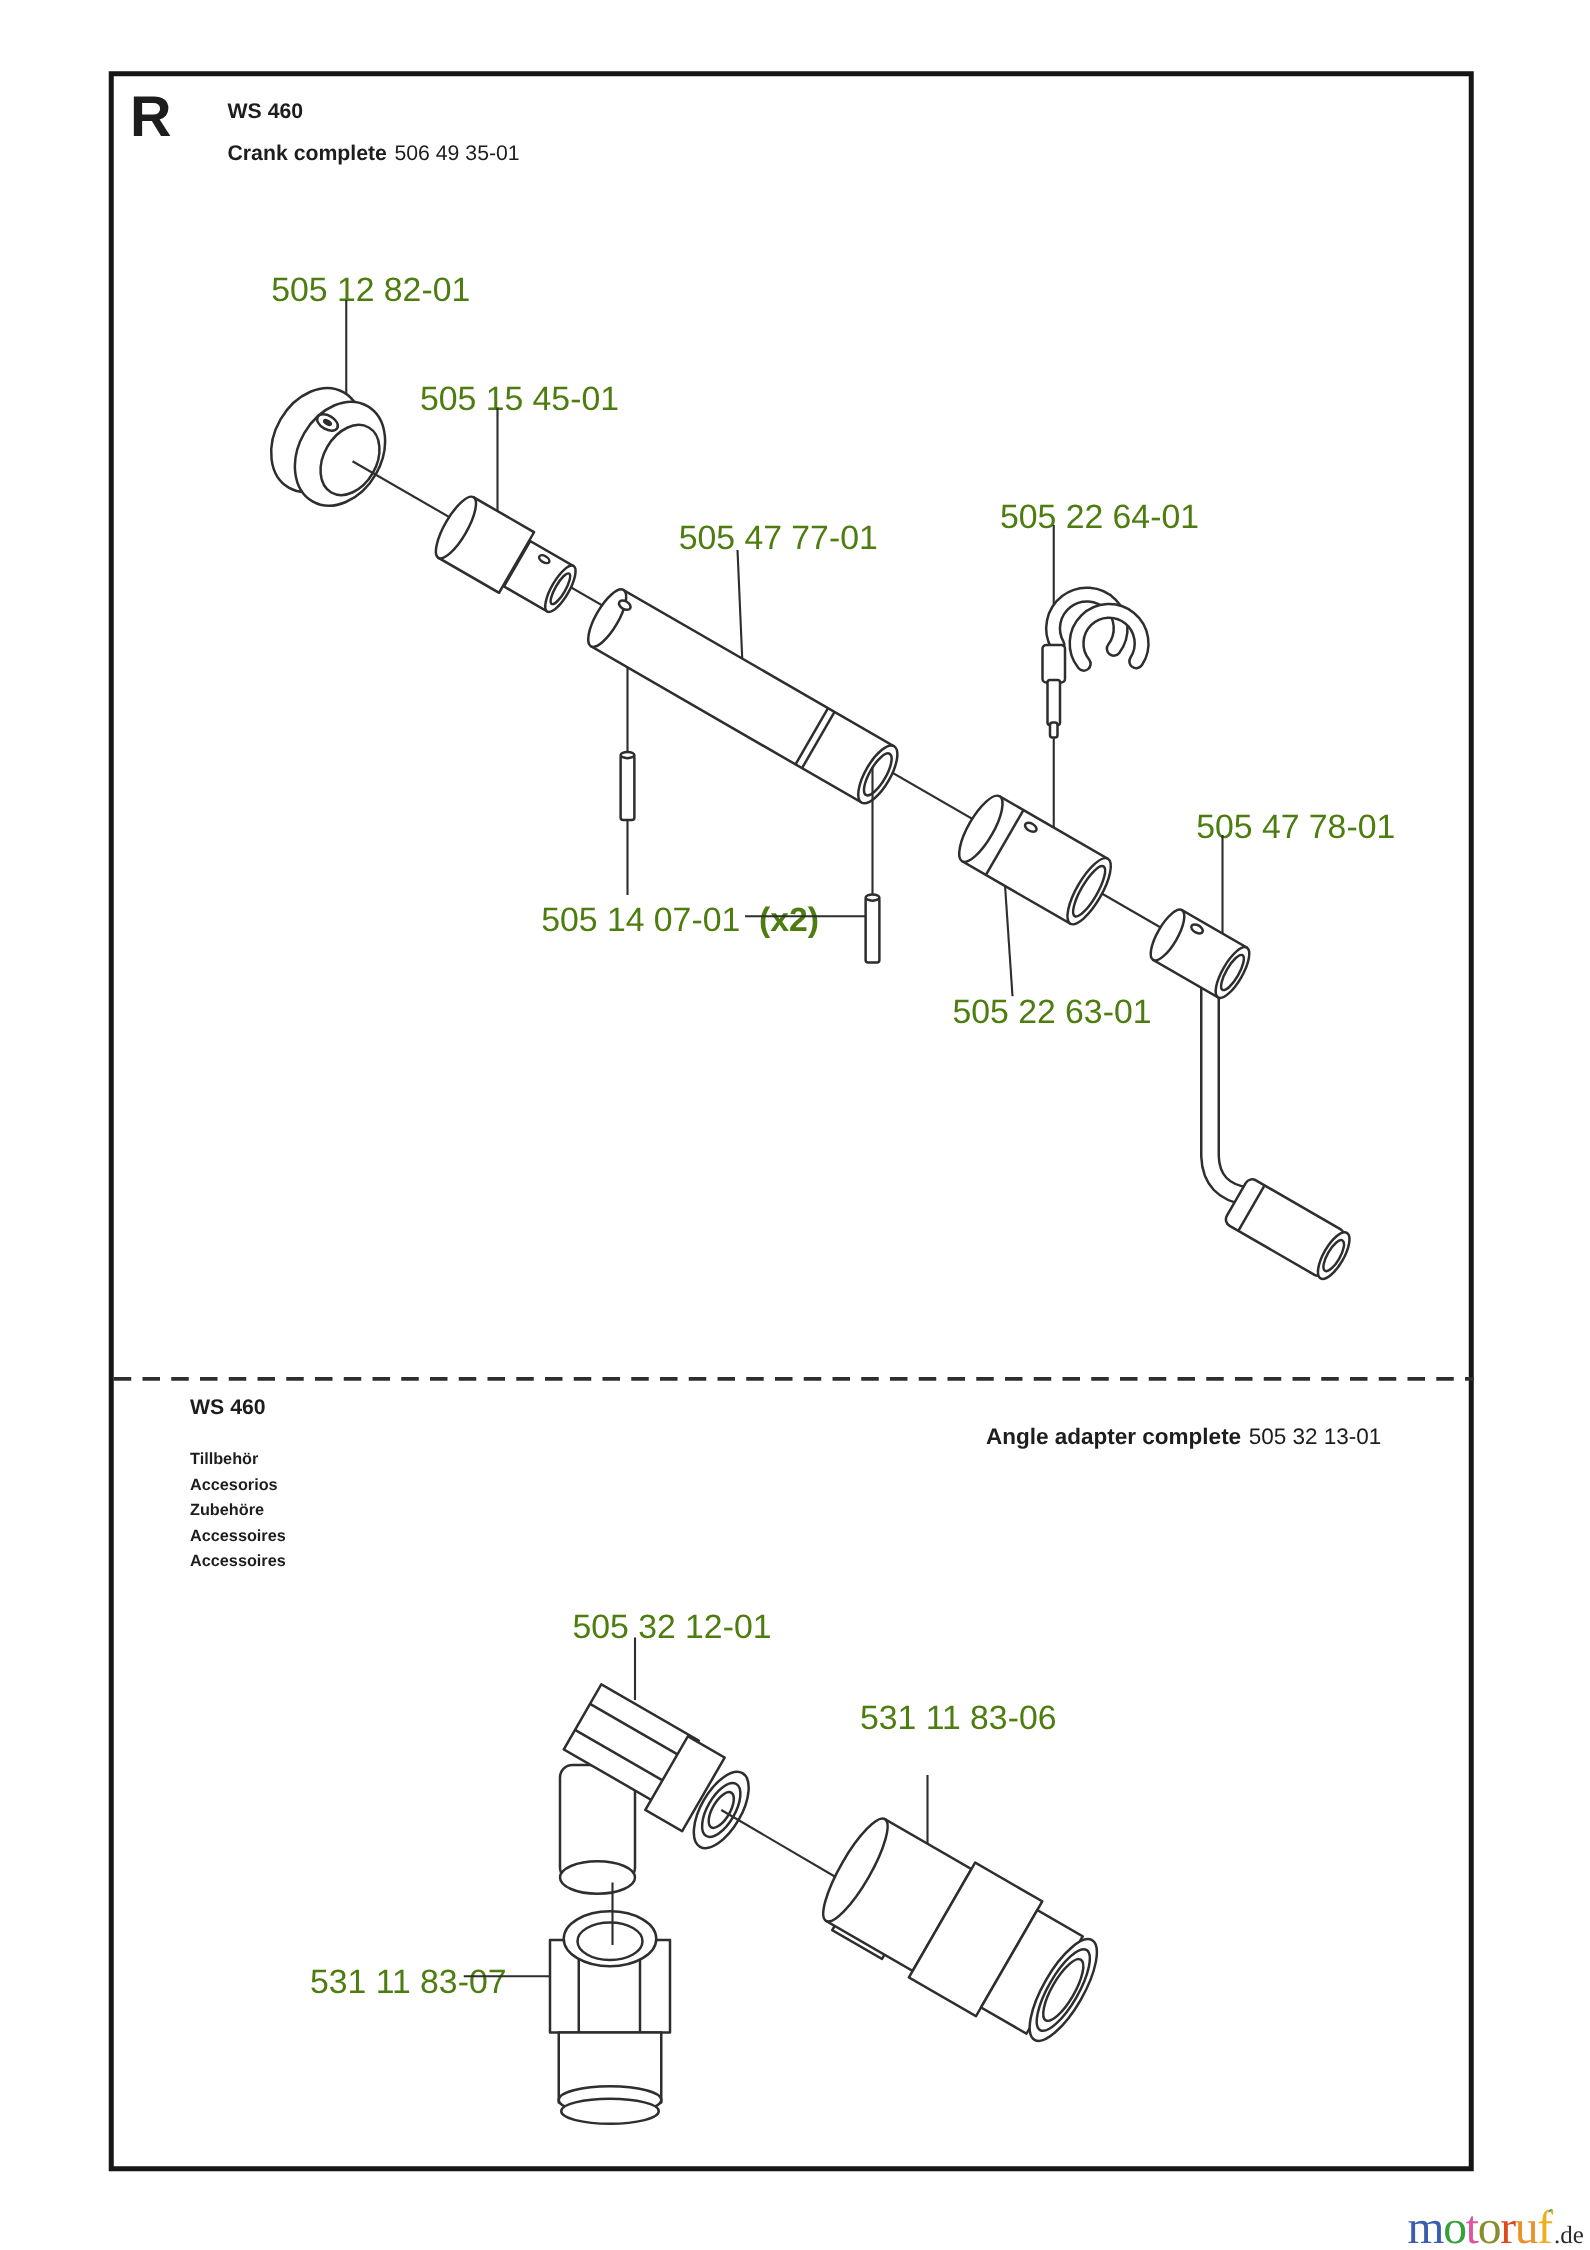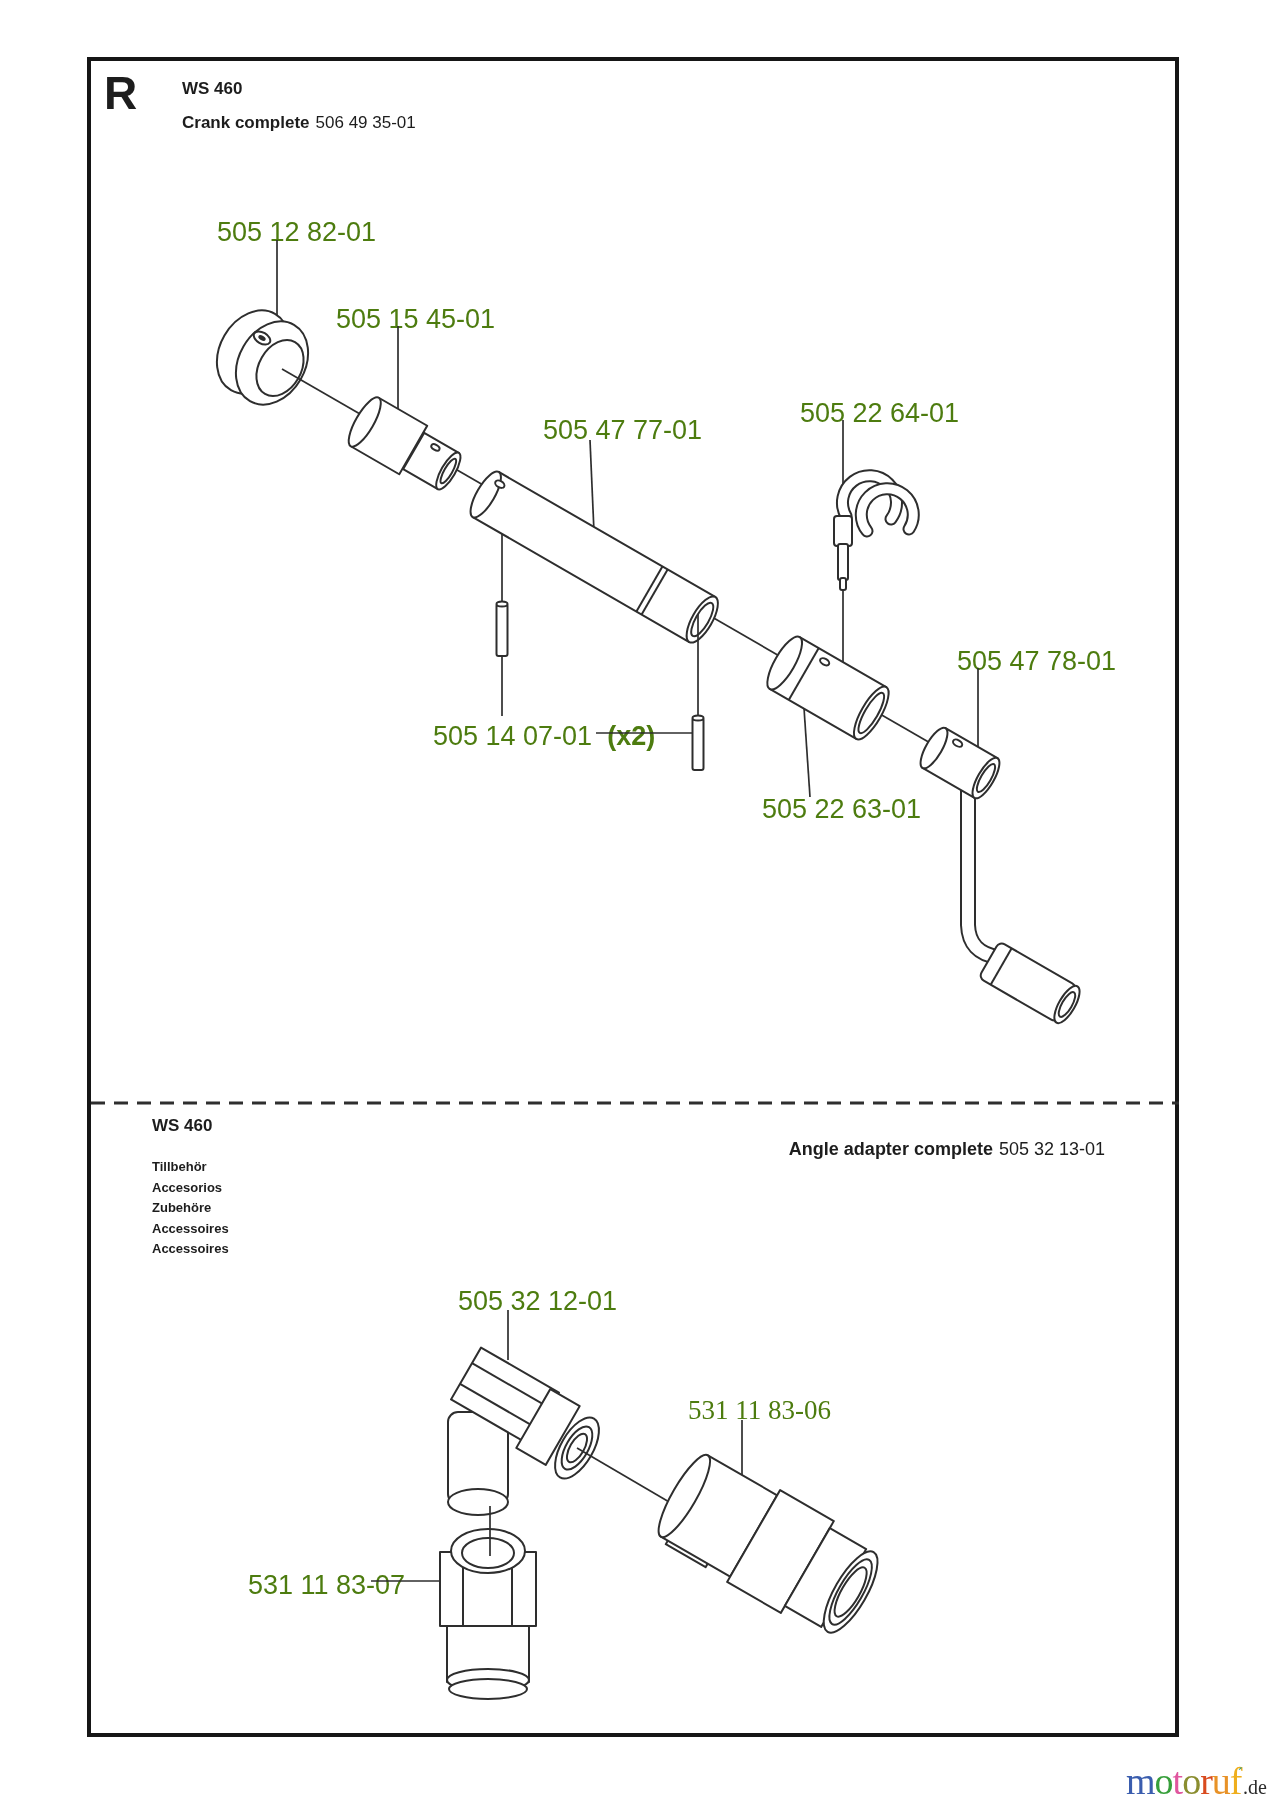--- a/index.html
+++ b/index.html
@@ -58,21 +58,21 @@
 </div>
 
 <div class="plabel" style="left:217px;top:217px;">505 12 82-01</div>
 <div class="plabel" style="left:336px;top:304px;">505 15 45-01</div>
 <div class="plabel" style="left:543px;top:415px;">505 47 77-01</div>
 <div class="plabel" style="left:800px;top:398px;">505 22 64-01</div>
 <div class="plabel" style="left:433px;top:721px;"><span>505 14 07-01</span><b>(x2)</b></div>
 <div class="plabel" style="left:762px;top:794px;">505 22 63-01</div>
 <div class="plabel" style="left:957px;top:646px;">505 47 78-01</div>
 <div class="plabel" style="left:458px;top:1286px;">505 32 12-01</div>
-<div class="plabel" style="left:688px;top:1395px;font-family:Liberation Serif, serif;">531 11 83-06</div>
+<div class="plabel" style="left:688px;top:1359px;">531 11 83-06</div>
 <div class="plabel" style="left:248px;top:1570px;text-align:right;">531 11 83-07</div>
 
 <svg class="diagram" width="1272" height="1800" viewBox="0 0 1272 1800">
 
   <line class="dash" x1="91" y1="1103" x2="1179" y2="1103"></line>
 
   <g>
     <line class="thin" x1="277" y1="240" x2="277" y2="338"></line>
     <line class="thin" x1="398" y1="326" x2="398" y2="416"></line>
     <line class="thin" x1="590" y1="440" x2="594" y2="532"></line>

